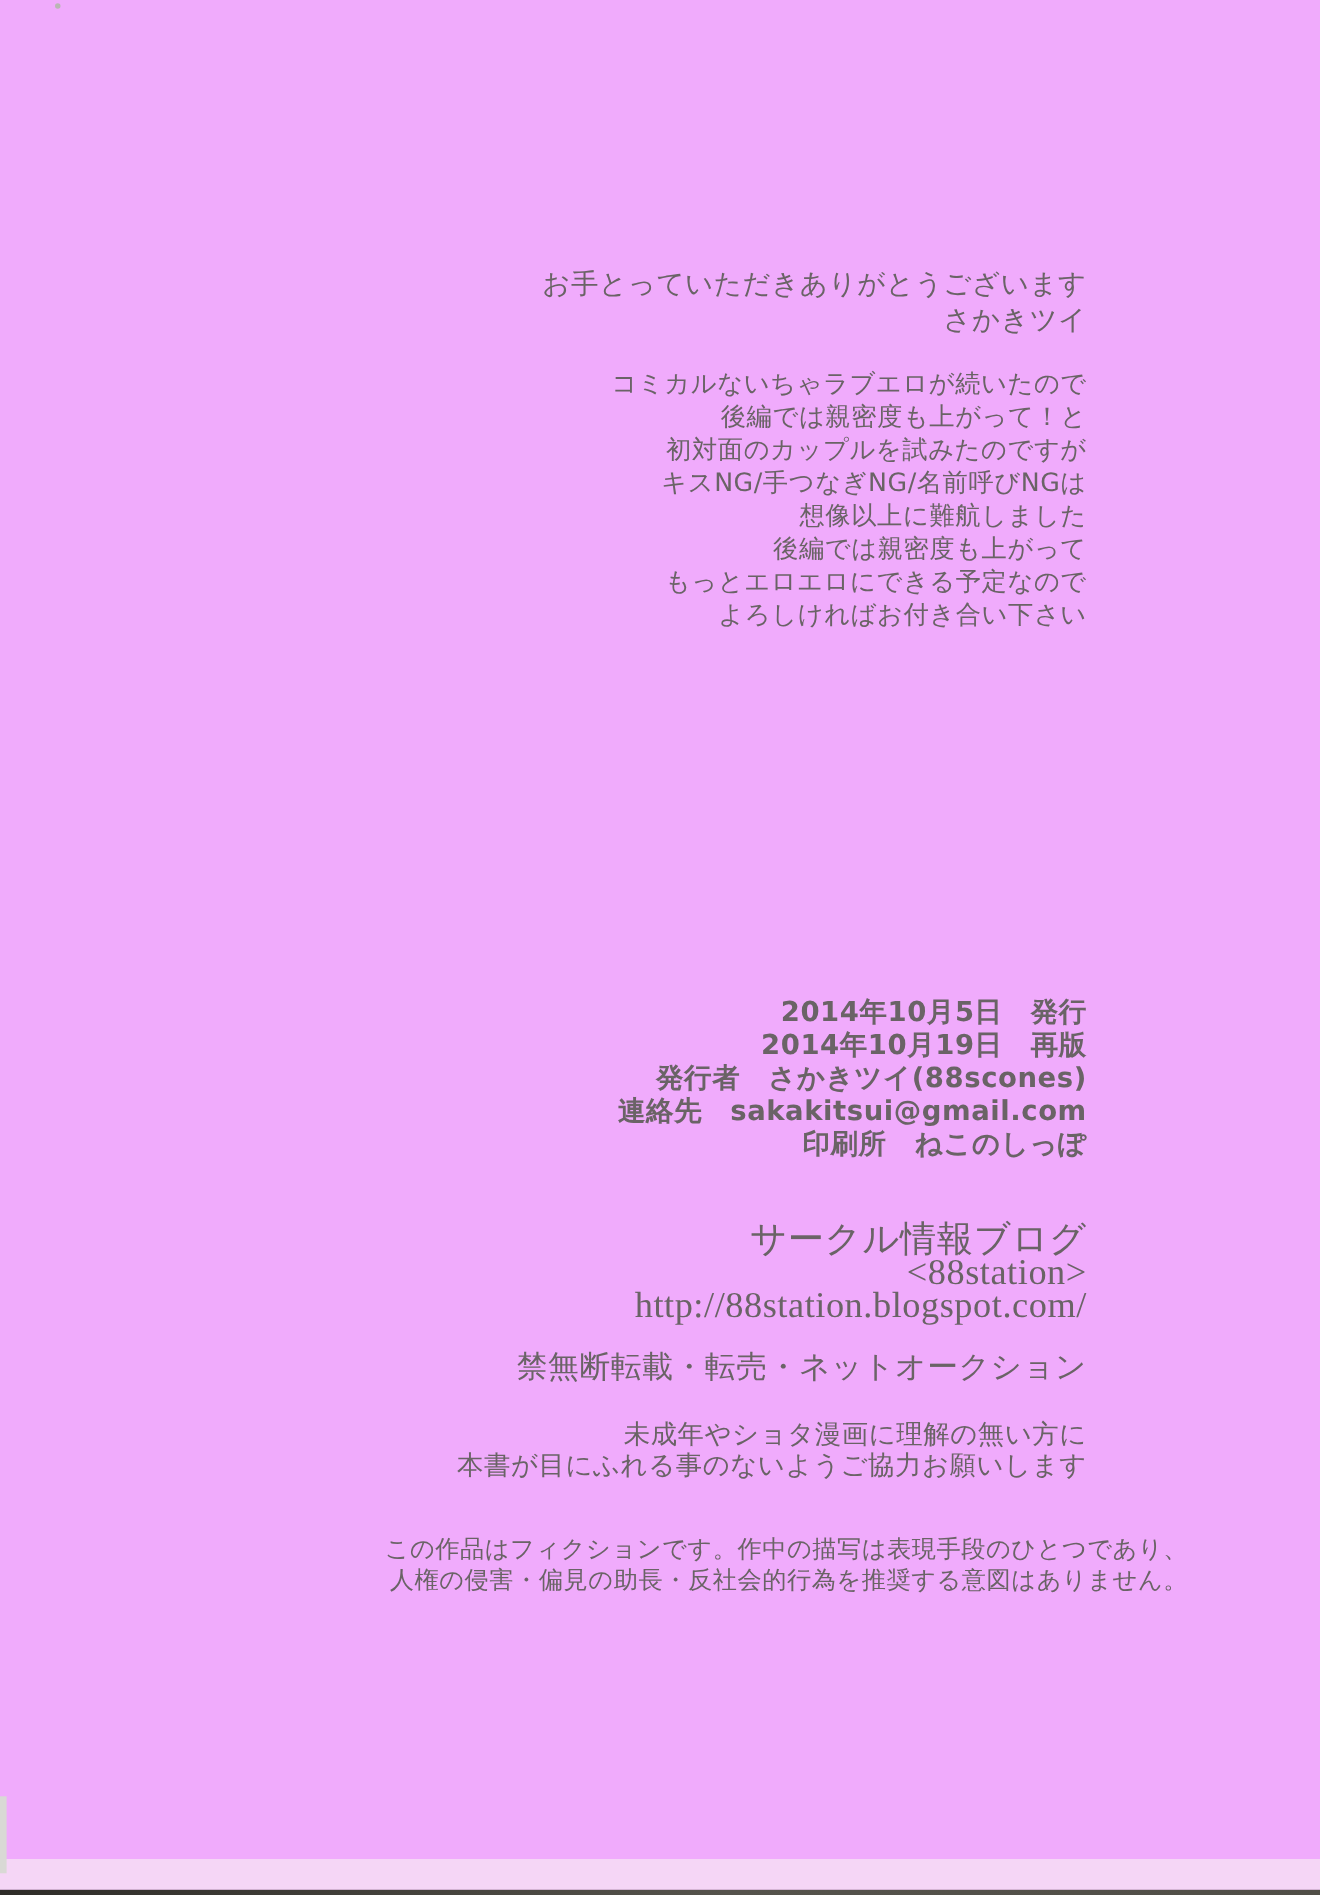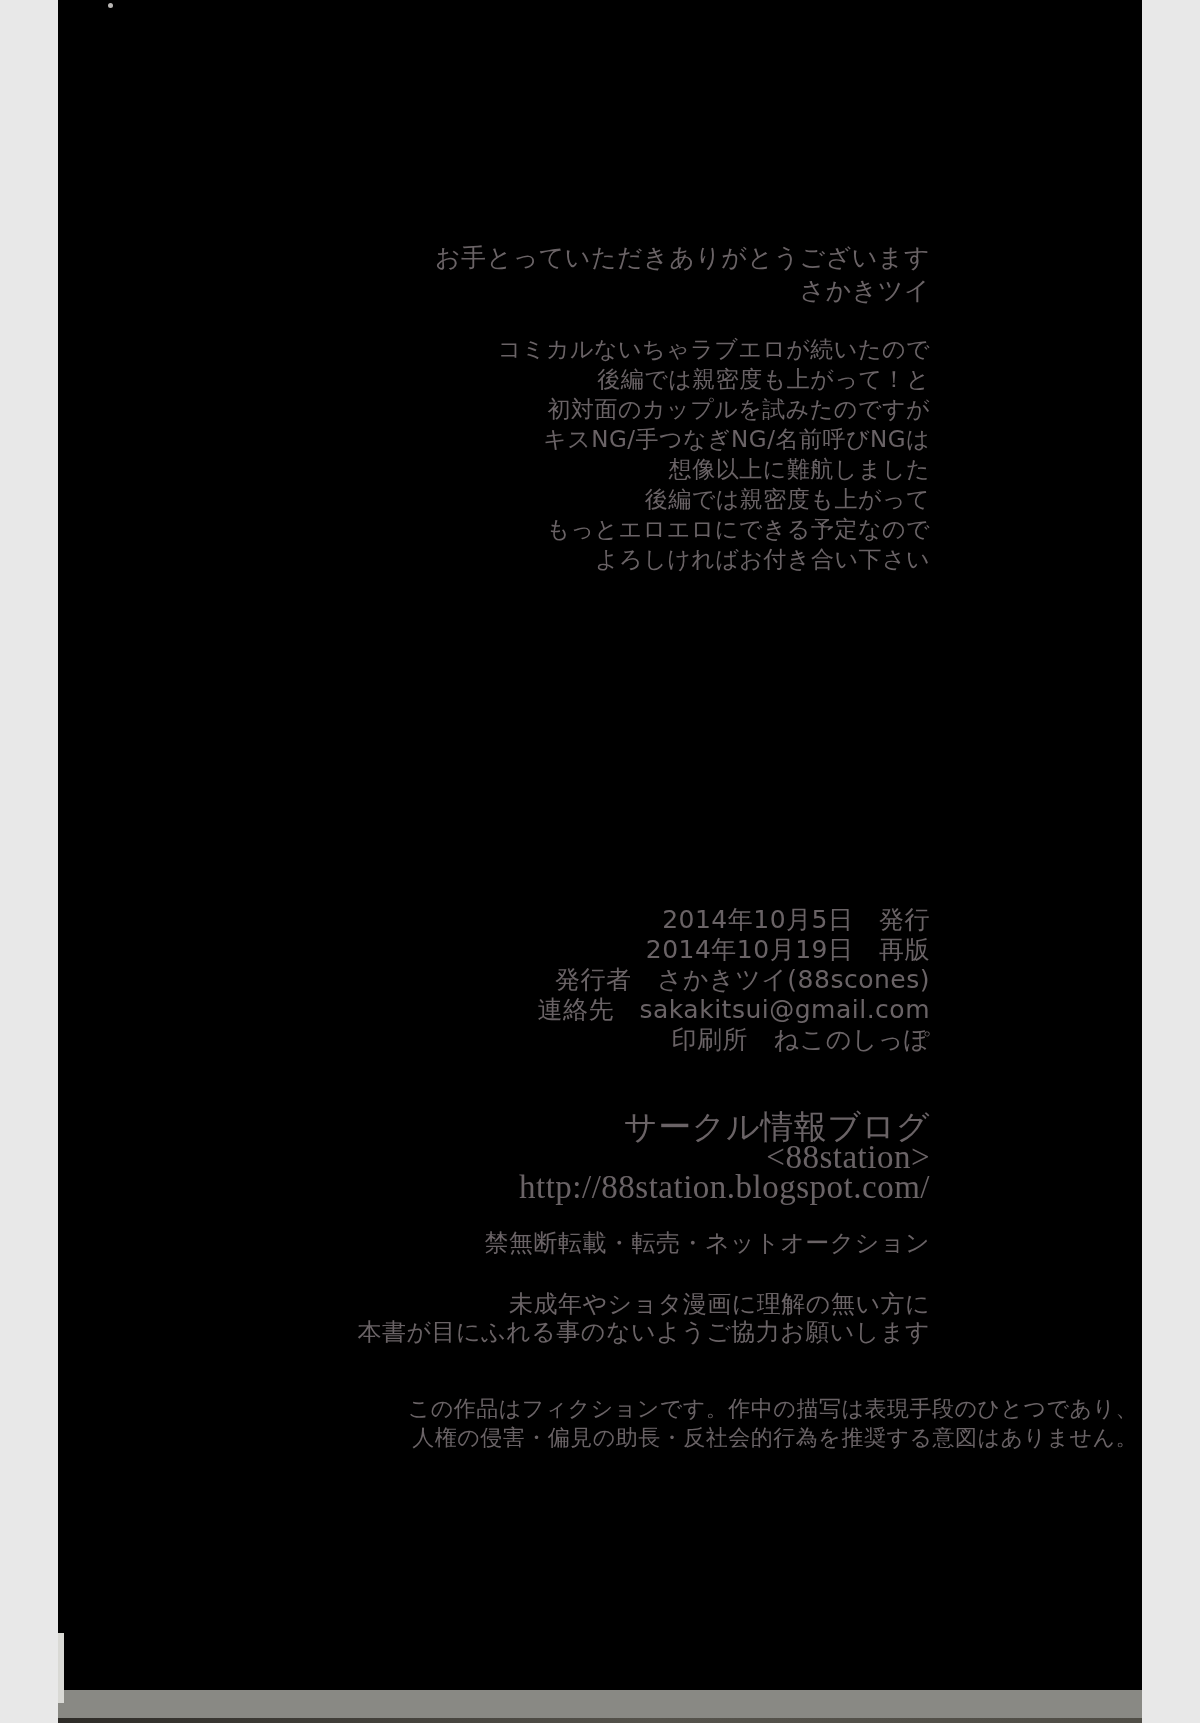--- a/index.html
+++ b/index.html
@@ -2,42 +2,42 @@
 <html><head>
 <meta charset="utf-8">
 <style>
   html, body {
     margin: 0;
     padding: 0;
     background: #e8e8e8;
   }
   .page {
     position: relative;
-    width: 1084px;
+    width: 1200px;
     height: 1723px;
     margin: 0 auto;
-    background: #000000;
+    background: #f0abfc;
     overflow: hidden;
     font-family: "DejaVu Sans", "Liberation Sans", sans-serif;
     color: #6a6366;
   }
   .block {
     position: absolute;
     left: 0;
     right: 212px;
     text-align: right;
     letter-spacing: 0.5px;
   }
   .block .line { white-space: pre; }
 
   .thanks-block     { top: 241px; font-size: 25px; line-height: 33px; }
   .afterword-block  { top: 334px; font-size: 23px; line-height: 30px; }
-  .colophon-block   { top: 905px; font-size: 25px; line-height: 30px; }
+  .colophon-block   { top: 905px; font-size: 25px; line-height: 30px; font-weight: bold; }
   .circle-block     { top: 1112px; font-size: 33px; line-height: 30px; font-family: Liberation Serif, serif; }
-  .prohibition-block{ top: 1228px; font-size: 24px; line-height: 30px; padding-left: 37px; }
+  .prohibition-block{ top: 1228px; font-size: 28px; line-height: 30px; padding-left: 37px; }
   .minor-block      { top: 1290px; font-size: 24px; line-height: 28px; }
 
   .disclaimer-block {
     position: absolute;
     top: 1394px;
     left: 156px;
     width: 924px;
     text-align: right;
     font-size: 22px;
     line-height: 29px;

